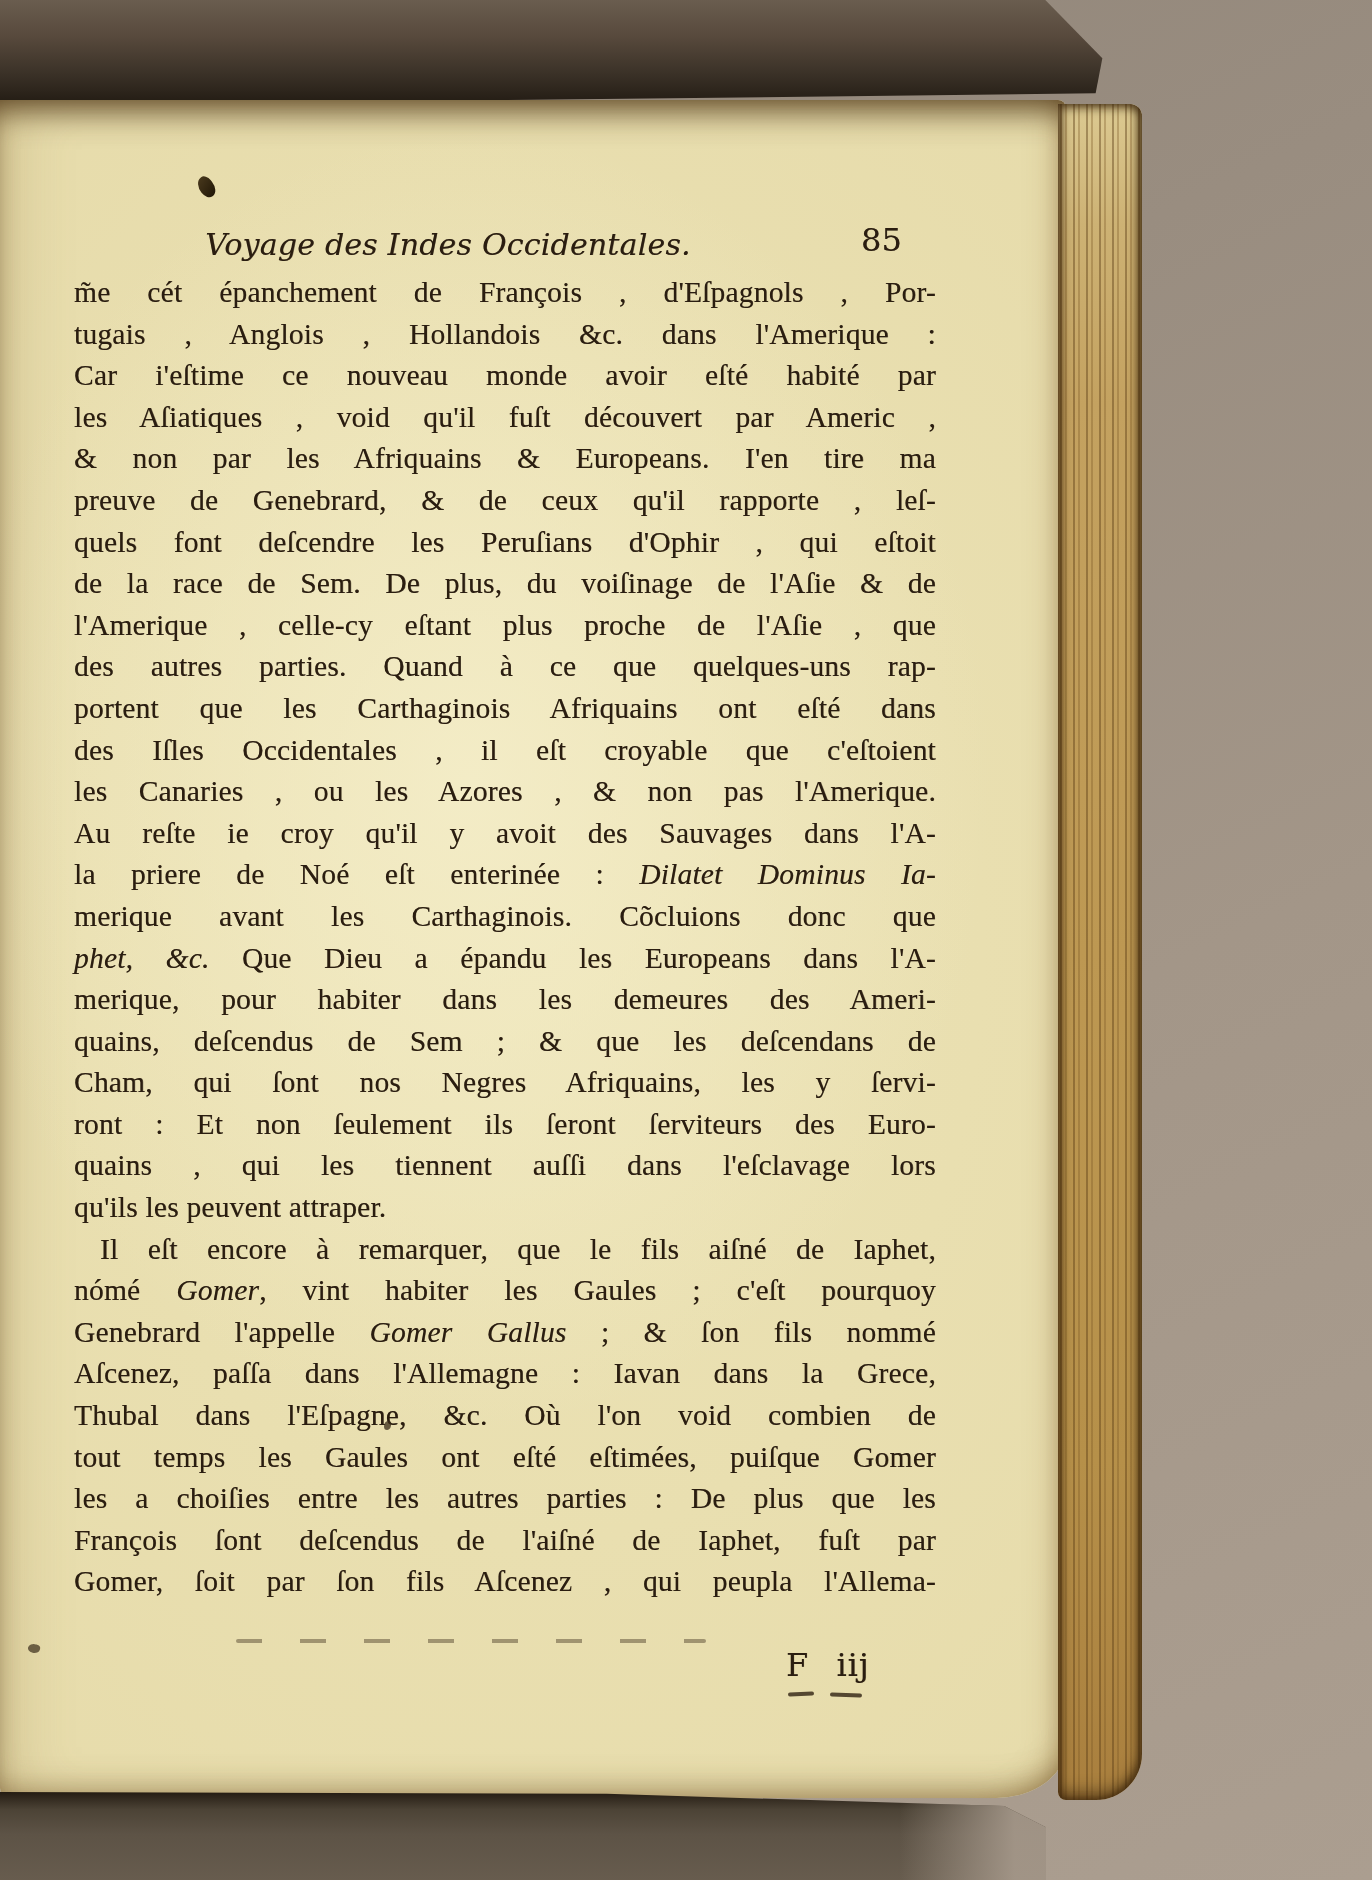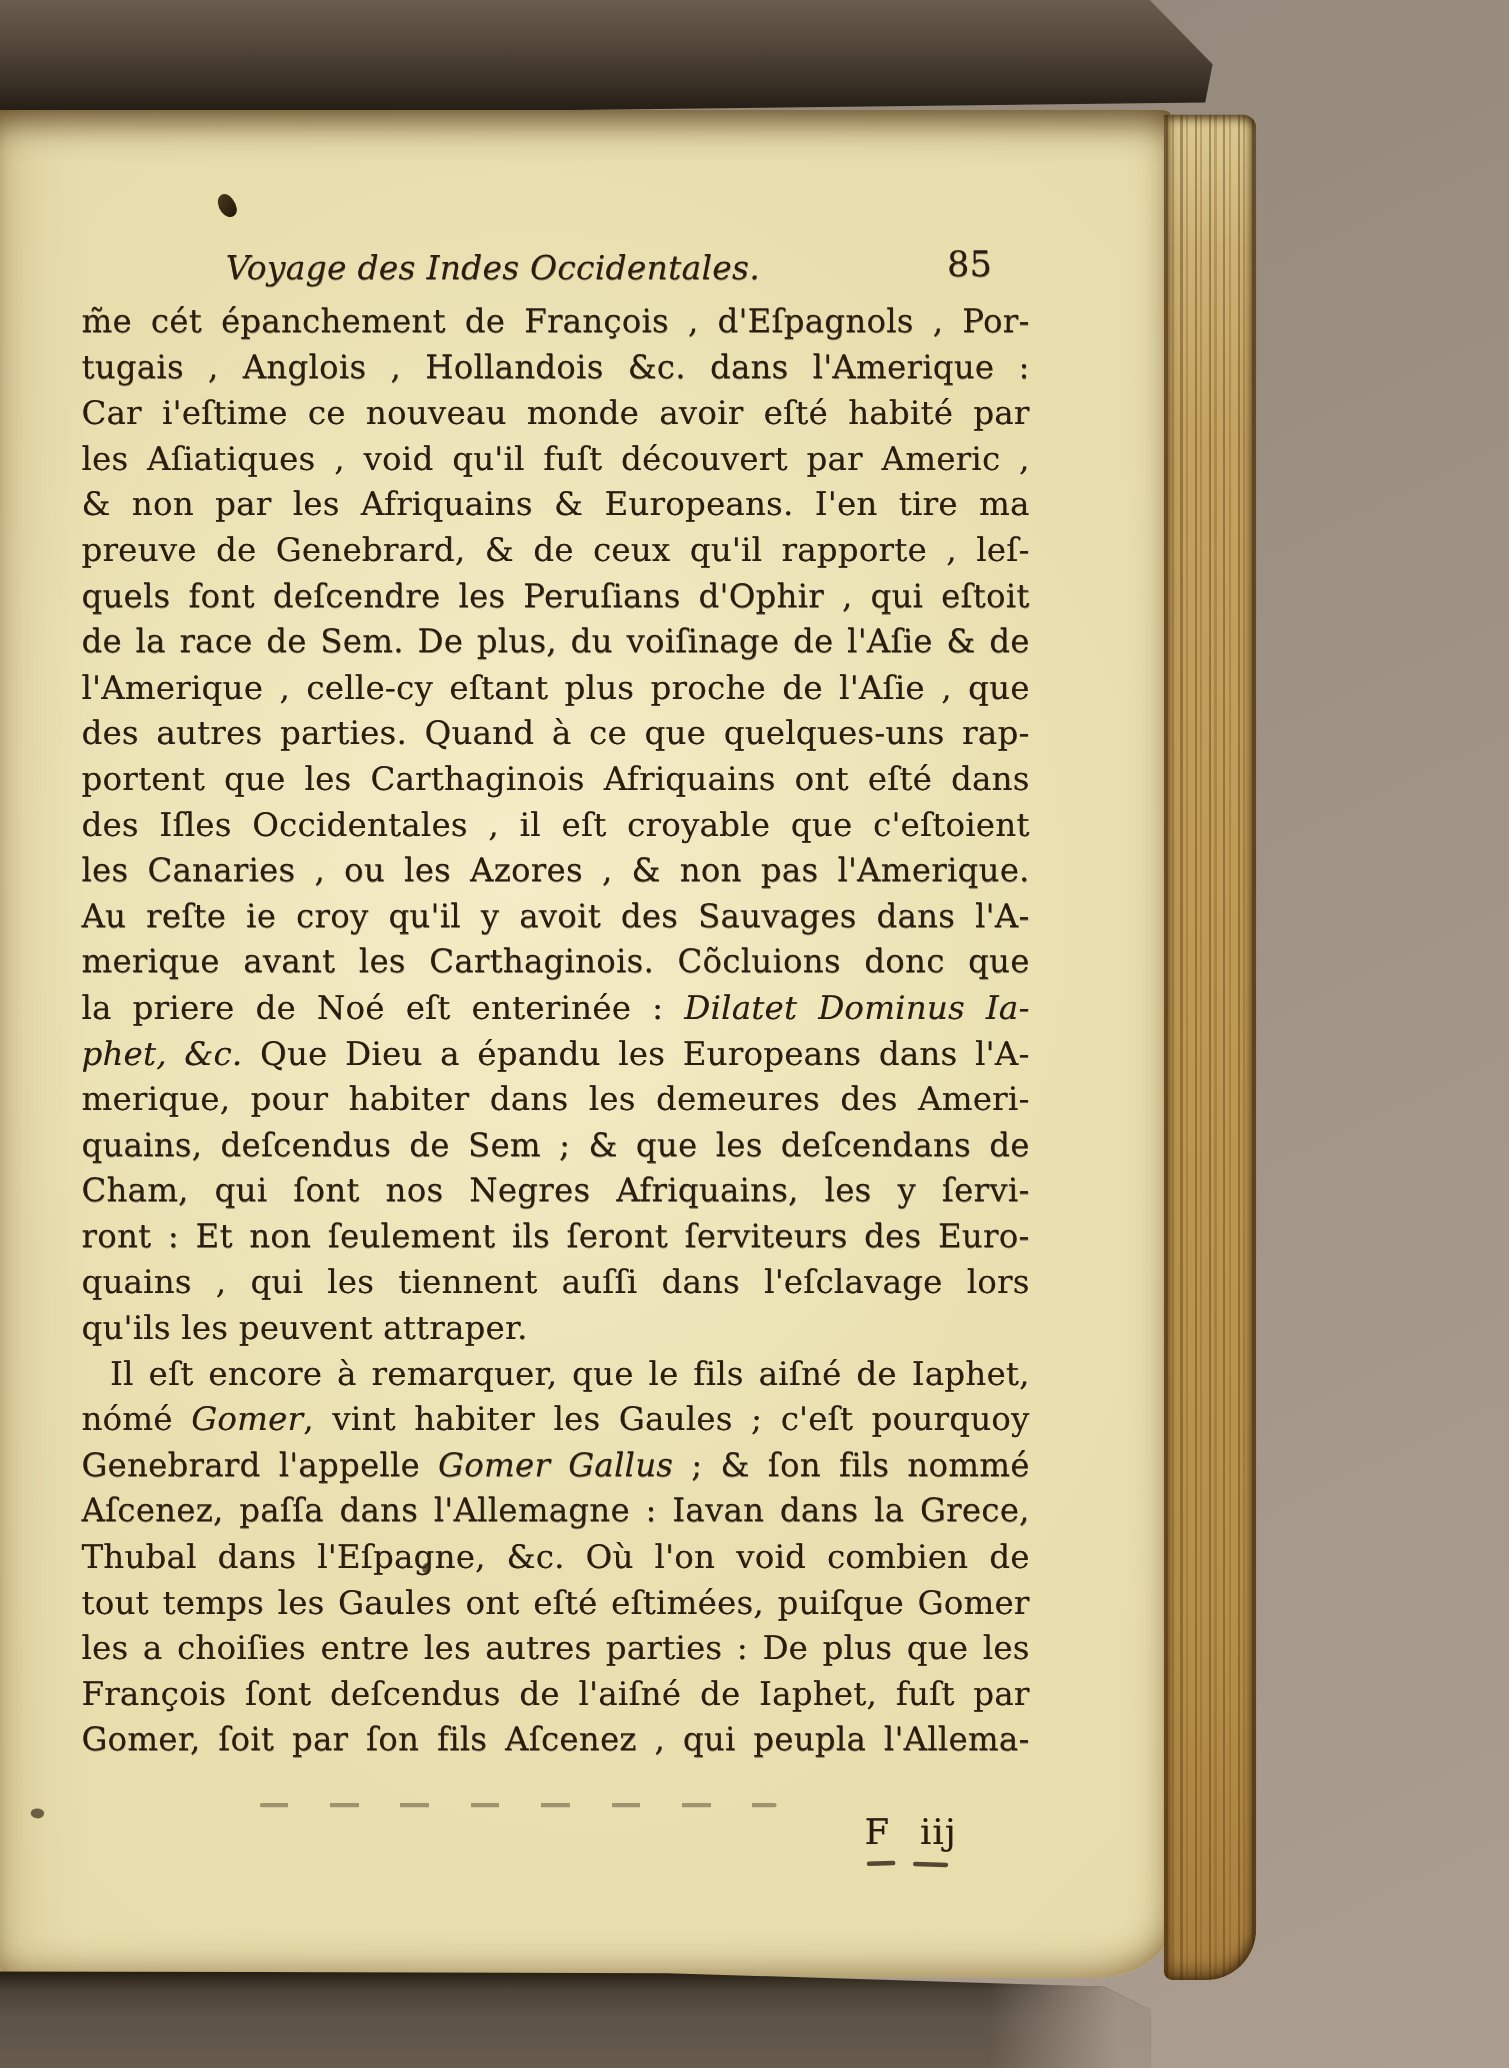--- a/index.html
+++ b/index.html
@@ -58,21 +58,21 @@
     color:var(--ink);
     font-size:29.5px;line-height:41.6px;letter-spacing:.2px;
     text-shadow:.3px .4px .5px rgba(42,29,16,.55);
   }
   .header{position:relative;height:48px;}
   .title{
     position:absolute;left:50%;transform:translateX(calc(-50% - 57px));
     top:0;font-style:italic;font-size:30px;white-space:nowrap;
   }
   .pagenum{position:absolute;right:34px;top:-4px;font-size:32px;}
-  .line{height:41.6px;text-align:justify;text-align-last:justify;white-space:normal;}
+  .line{height:41.6px;text-align:justify;text-align-last:justify;white-space:normal;font-family:Liberation Serif, serif;}
   .line.noj{text-align-last:left;}
   .line.ind{text-indent:26px;}
   .it{font-style:italic;}
   .signature{
     position:absolute;left:786px;top:1646px;color:var(--ink);
     font-size:32px;word-spacing:16px;letter-spacing:1px;
     text-shadow:.3px .4px .5px rgba(42,29,16,.55);
   }
   
   .speck{position:absolute;background:#3a2c1a;border-radius:60% 40% 55% 45%;}
@@ -111,22 +111,22 @@
       <div class="line"><span>&amp; non par les Afriquains &amp; Europeans. I'en tire ma</span></div>
       <div class="line"><span>preuve de Genebrard, &amp; de ceux qu'il rapporte , leſ-</span></div>
       <div class="line"><span>quels font deſcendre les Peruſians d'Ophir , qui eſtoit</span></div>
       <div class="line"><span>de la race de Sem. De plus, du voiſinage de l'Aſie &amp; de</span></div>
       <div class="line"><span>l'Amerique , celle-cy eſtant plus proche de l'Aſie , que</span></div>
       <div class="line"><span>des autres parties. Quand à ce que quelques-uns rap-</span></div>
       <div class="line"><span>portent que les Carthaginois Afriquains ont eſté dans</span></div>
       <div class="line"><span>des Iſles Occidentales , il eſt croyable que c'eſtoient</span></div>
       <div class="line"><span>les Canaries , ou les Azores , &amp; non pas l'Amerique.</span></div>
       <div class="line"><span>Au reſte ie croy qu'il y avoit des Sauvages dans l'A-</span></div>
+      <div class="line"><span>la priere de Noé eſt enterinée : </span><span class="it">Dilatet Dominus Ia-</span></div>
       <div class="line"><span>merique avant les Carthaginois. Cõcluions donc que</span></div>
-      <div class="line"><span>la priere de Noé eſt enterinée : </span><span class="it">Dilatet Dominus Ia-</span></div>
       <div class="line"><span class="it">phet, &amp;c.</span><span> Que Dieu a épandu les Europeans dans l'A-</span></div>
       <div class="line"><span>merique, pour habiter dans les demeures des Ameri-</span></div>
       <div class="line"><span>quains, deſcendus de Sem ; &amp; que les deſcendans de</span></div>
       <div class="line"><span>Cham, qui ſont nos Negres Afriquains, les y ſervi-</span></div>
       <div class="line"><span>ront : Et non ſeulement ils ſeront ſerviteurs des Euro-</span></div>
       <div class="line"><span>quains , qui les tiennent auſſi dans l'eſclavage lors</span></div>
       <div class="line noj"><span>qu'ils les peuvent attraper.</span></div>
       <div class="line ind"><span>Il eſt encore à remarquer, que le fils aiſné de Iaphet,</span></div>
       <div class="line"><span>nómé </span><span class="it">Gomer</span><span>, vint habiter les Gaules ; c'eſt pourquoy</span></div>
       <div class="line"><span>Genebrard l'appelle </span><span class="it">Gomer Gallus</span><span> ; &amp; ſon fils nommé</span></div>

